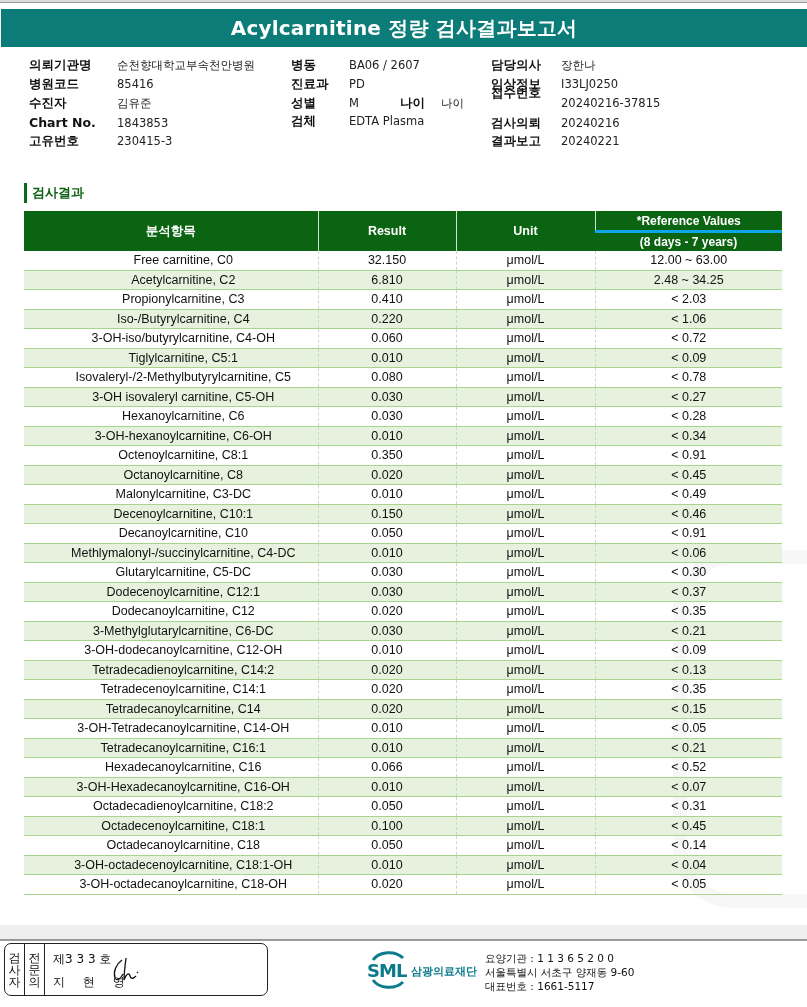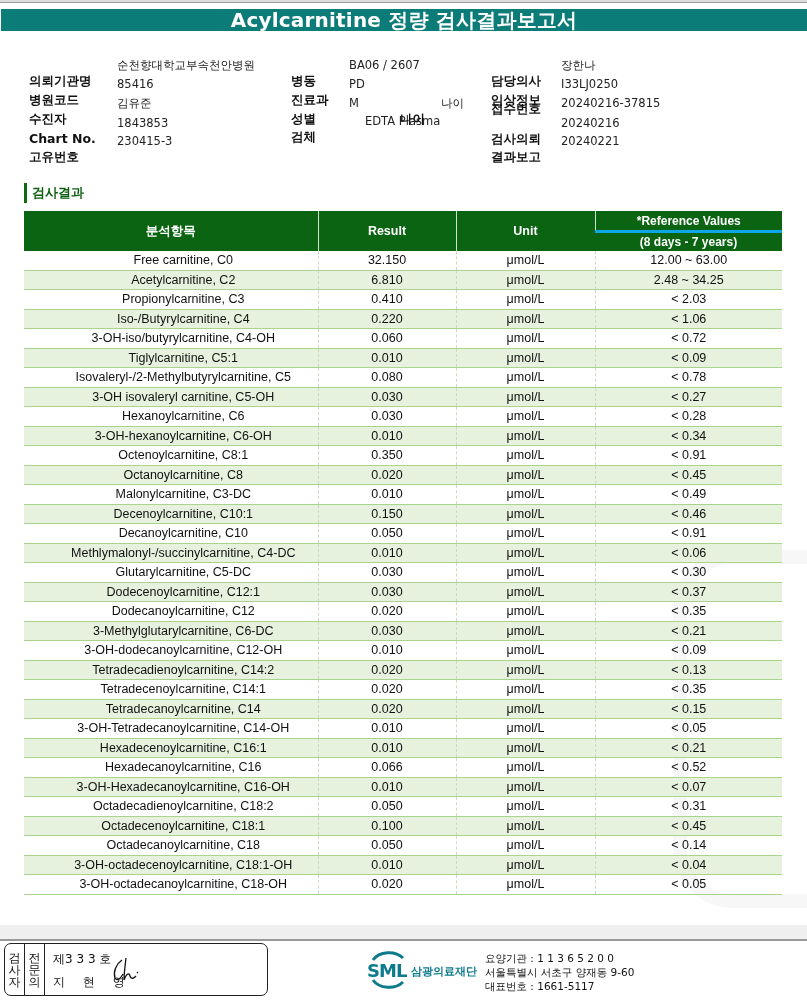--- a/index.html
+++ b/index.html
@@ -2,26 +2,26 @@
 <html><head>
 <meta charset="utf-8">
 <style>
   html, body { margin: 0; padding: 0; }
   body {
     width: 807px; height: 1007px; overflow: hidden; position: relative;
     background: #ffffff; font-family: "DejaVu Sans", "Liberation Sans", sans-serif; color: #111;
   }
   .top-rule { position: absolute; left: 0; top: 0; width: 807px; height: 3px; background: #dcdcdc; border-bottom: 1px solid #9a9a9a; box-sizing: border-box; }
   .title-bar {
-    position: absolute; left: 1px; top: 9px; width: 806px; height: 22px;
+    position: absolute; left: 1px; top: 9px; width: 806px; height: 38px;
     background: #0c7c78; color: #fff; display: flex; align-items: center; justify-content: center;
     font-size: 20px; font-weight: bold; letter-spacing: 0.2px;
   }
   .info-grid { position: absolute; top: 57px; left: 0; width: 807px; font-size: 12px; }
-  .lbl { position: absolute; font-weight: bold; font-size: 12.5px; white-space: nowrap; margin-top: 16px; }
+  .lbl { position: absolute; font-weight: bold; font-size: 12.5px; white-space: nowrap; }
   .val { position: absolute; font-size: 11.5px; white-space: nowrap; color: #222; }
 
   .section-title { position: absolute; left: 24px; top: 183px; height: 20px; display: flex; align-items: center; }
   .section-bar { width: 3px; height: 20px; background: #0d6b12; margin-right: 5px; }
   .section-text { font-size: 13px; font-weight: bold; color: #0d5f12; }
 
   table.results {
     position: absolute; left: 24px; top: 211px; width: 758px; border-collapse: collapse; table-layout: fixed;
     font-family: "Liberation Sans", "DejaVu Sans", sans-serif; font-size: 12.5px;
   }
@@ -84,21 +84,21 @@
 
   <span class="lbl" style="left:291px; top:0px;">병동</span>
   <span class="val" style="left:349px; top:1px;">BA06 / 2607</span>
   <span class="lbl" style="left:291px; top:19px;">진료과</span>
   <span class="val" style="left:349px; top:20px;">PD</span>
   <span class="lbl" style="left:291px; top:38px;">성별</span>
   <span class="val" style="left:349px; top:39px;">M</span>
   <span class="lbl" style="left:400px; top:38px;">나이</span>
   <span class="val" style="left:441px; top:39px;">나이</span>
   <span class="lbl" style="left:291px; top:56px;">검체</span>
-  <span class="val" style="left:349px; top:57px;margin-left:16px;">EDTA Plasma</span>
+  <span class="val" style="left:349px; top:57px;">EDTA Plasma</span>
 
   <span class="lbl" style="left:491px; top:0px;">담당의사</span>
   <span class="val" style="left:561px; top:1px;">장한나</span>
   <span class="lbl" style="left:491px; top:19px;">임상정보</span>
   <span class="val" style="left:561px; top:20px;">I33LJ0250</span>
   <span class="lbl" style="left:491px; top:28px;">접수번호</span>
   <span class="val" style="left:561px; top:39px;">20240216-37815</span>
   <span class="lbl" style="left:491px; top:58px;">검사의뢰</span>
   <span class="val" style="left:561px; top:59px;">20240216</span>
   <span class="lbl" style="left:491px; top:76px;">결과보고</span>
@@ -275,21 +275,21 @@
         <td class="c">μmol/L</td>
         <td class="c">&lt; 0.15</td>
       </tr>
       <tr>
         <td>3-OH-Tetradecanoylcarnitine, C14-OH</td>
         <td class="c">0.010</td>
         <td class="c">μmol/L</td>
         <td class="c">&lt; 0.05</td>
       </tr>
       <tr class="alt">
-        <td>Hexadecenoylcarnitine, C16:1</td>
+        <td>Tetradecanoylcarnitine, C16:1</td>
         <td class="c">0.010</td>
         <td class="c">μmol/L</td>
         <td class="c">&lt; 0.21</td>
       </tr>
       <tr>
         <td>Hexadecanoylcarnitine, C16</td>
         <td class="c">0.066</td>
         <td class="c">μmol/L</td>
         <td class="c">&lt; 0.52</td>
       </tr>

